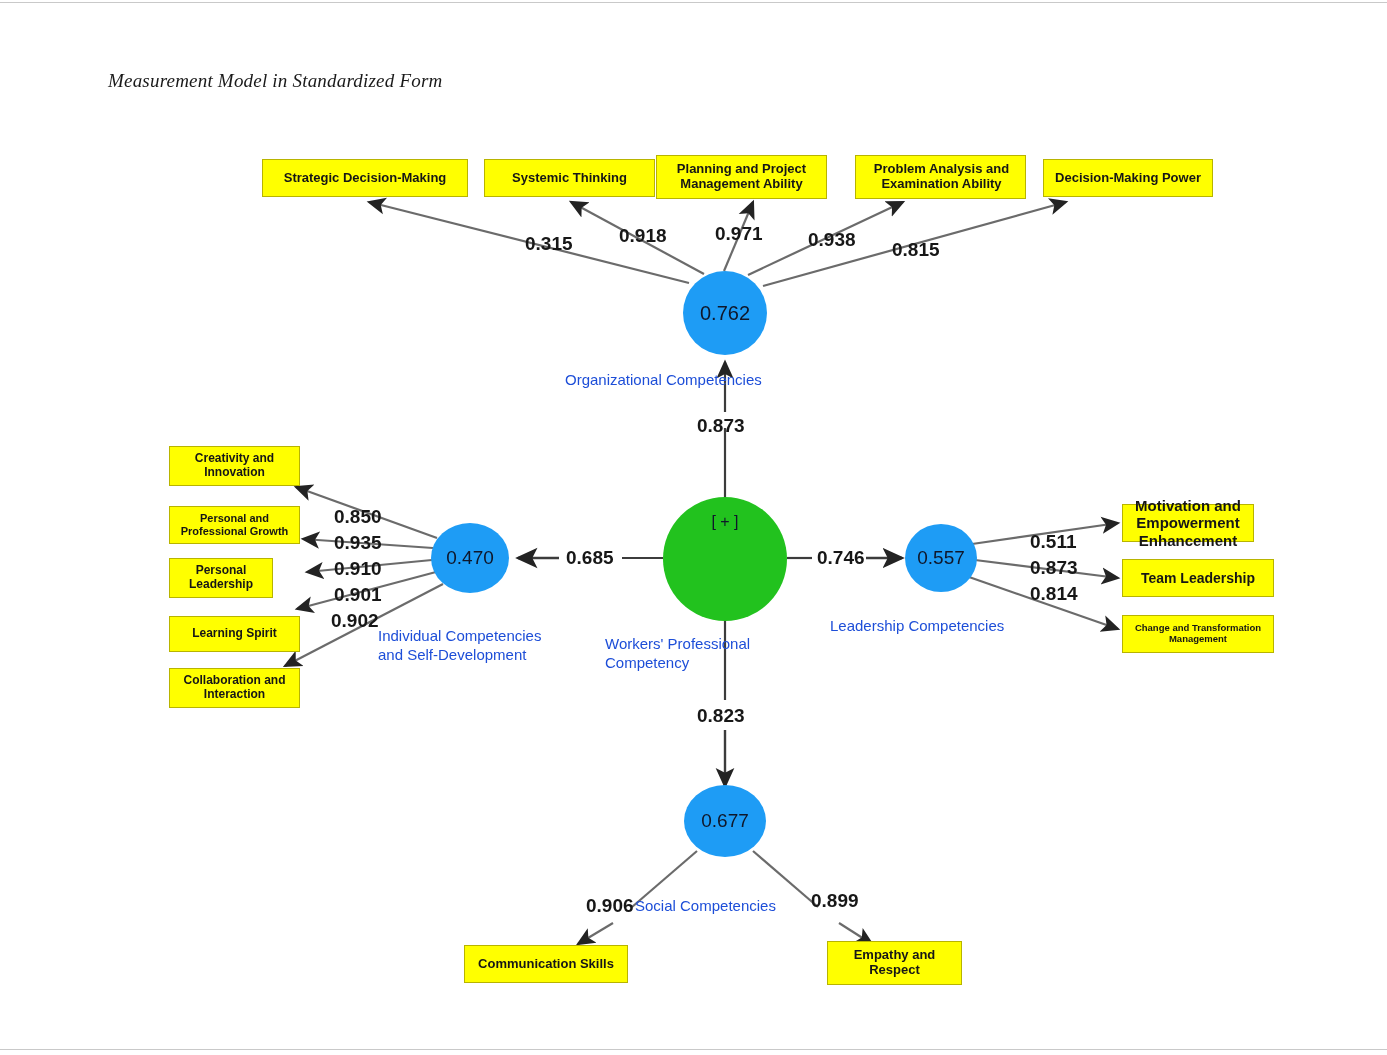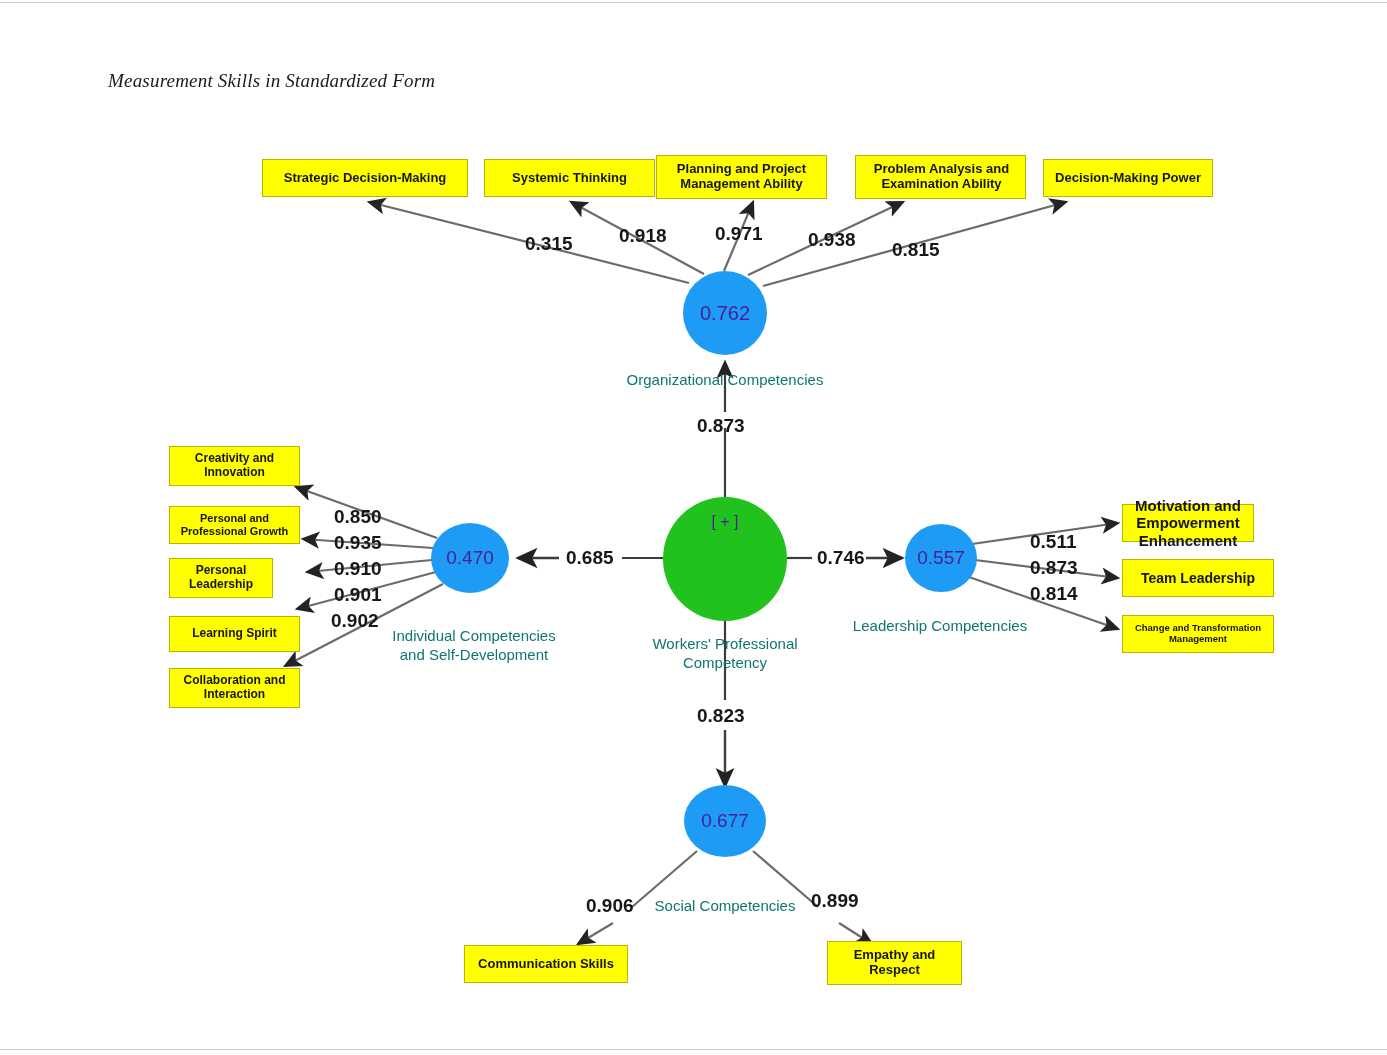--- a/index.html
+++ b/index.html
@@ -60,30 +60,29 @@
     padding: 2px 4px;
     box-sizing: border-box;
   }
 
   .node-circle {
     position: absolute;
     border-radius: 50%;
     display: flex;
     align-items: center;
     justify-content: center;
-    color: #4c1d95;
+    color: #0f172a;
     font-weight: normal;
   }
   .node-blue { background: #1e9cf5; }
   .node-green { background: #22c21e; }
 
   .node-label {
     position: absolute;
-    text-align: center;
-    color: #0f766e;
+    color: #1d4ed8;
     font-size: 15px;
     line-height: 1.25;
     white-space: pre-line;
   }
 
   .coef {
     position: absolute;
     color: #171717;
     font-size: 19px;
     font-weight: bold;
@@ -91,21 +90,21 @@
   }
 </style>
 </head>
 <body>
 
 <div id="canvas">
 
   <div class="frame-line frame-top"></div>
   <div class="frame-line frame-bottom"></div>
 
-  <div id="title">Measurement Skills in Standardized Form</div>
+  <div id="title">Measurement Model in Standardized Form</div>
 
   <svg id="links" viewBox="0 0 1387 1055">
     <defs>
       <marker id="ah" markerWidth="9" markerHeight="9" refX="7.5" refY="4.5" orient="auto" markerUnits="strokeWidth">
         <path d="M0,0.6 L8.6,4.5 L0,8.4 L2,4.5 Z" fill="#232323"></path>
       </marker>
       <marker id="ahg" markerWidth="9" markerHeight="9" refX="7.5" refY="4.5" orient="auto" markerUnits="strokeWidth">
         <path d="M0,0.6 L8.6,4.5 L0,8.4 L2,4.5 Z" fill="#4d4d4d"></path>
       </marker>
     </defs>

